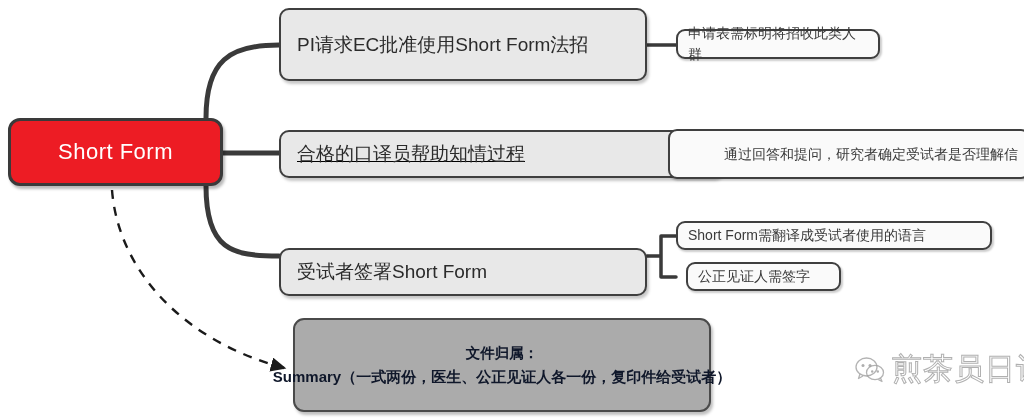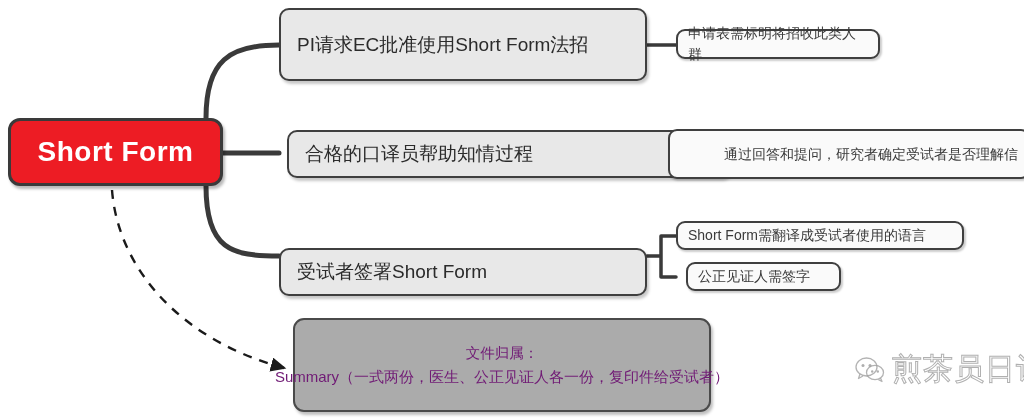--- a/index.html
+++ b/index.html
@@ -41,59 +41,59 @@
     width: 215px;
     height: 68px;
     background: #ED1C24;
     border: 3px solid #3a3a3a;
     border-radius: 12px;
     justify-content: center;
     box-shadow: 2px 3px 3px rgba(0,0,0,0.28);
   }
   .root-label {
     color: #ffffff;
-    font-size: 28px;
-    font-weight: bold;
+    font-size: 22px;
+    font-weight: normal;
     letter-spacing: 0.5px;
     white-space: nowrap;
   }
 
   
   .branch {
     background: #E8E8E8;
     border: 2.5px solid #3f3f3f;
     border-radius: 10px;
     padding: 4px 16px;
     box-shadow: 2px 3px 3px rgba(0,0,0,0.22);
   }
   .branch-label {
     color: #2b2b2b;
     font-size: 19px;
     line-height: 1.45;
   }
   #branch-1 { left: 279px; top: 8px;   width: 368px; height: 73px; }
-  #branch-2 { left: 287px; top: 130px; width: 444px; height: 48px; }
+  #branch-2 { left: 279px; top: 130px; width: 444px; height: 48px; text-decoration: underline; }
   #branch-3 { left: 279px; top: 232px; width: 368px; height: 48px; margin-top: 16px; }
 
   
   .leaf {
     background: #FAFAFA;
     border: 2px solid #3f3f3f;
     border-radius: 9px;
     padding: 4px 10px;
     box-shadow: 1.5px 2px 2px rgba(0,0,0,0.20);
   }
   .leaf-label {
     color: #3a3a3a;
     font-size: 14px;
     line-height: 1.5;
   }
   #leaf-1 { left: 676px; top: 29px;  width: 204px; height: 30px; }
   #leaf-2 { left: 668px; top: 129px; width: 362px; height: 50px; justify-content: flex-end; }
-  #leaf-3 { left: 676px; top: 221px; width: 288px; height: 29px; }
+  #leaf-3 { left: 676px; top: 221px; width: 316px; height: 29px; }
   #leaf-4 { left: 676px; top: 262px; width: 155px; height: 29px; margin-left: 10px; }
 
   
   #summary-box {
     position: absolute;
     left: 293px;
     top: 318px;
     width: 418px;
     height: 94px;
     box-sizing: border-box;
@@ -101,23 +101,23 @@
     border: 2.5px solid #4a4a4a;
     border-radius: 11px;
     box-shadow: 2px 3px 3px rgba(0,0,0,0.25);
     display: flex;
     flex-direction: column;
     align-items: center;
     justify-content: center;
     z-index: 3;
   }
   .summary-line {
-    color: #701a75;
+    color: #0f172a;
     font-size: 14.5px;
-    font-weight: normal;
+    font-weight: bold;
     line-height: 1.55;
     white-space: nowrap;
   }
   #summary-line-1 { font-size: 14.5px; }
   #summary-line-2, #summary-line-3 { font-size: 15px; }
 
   
   #watermark {
     position: absolute;
     left: 855px;

